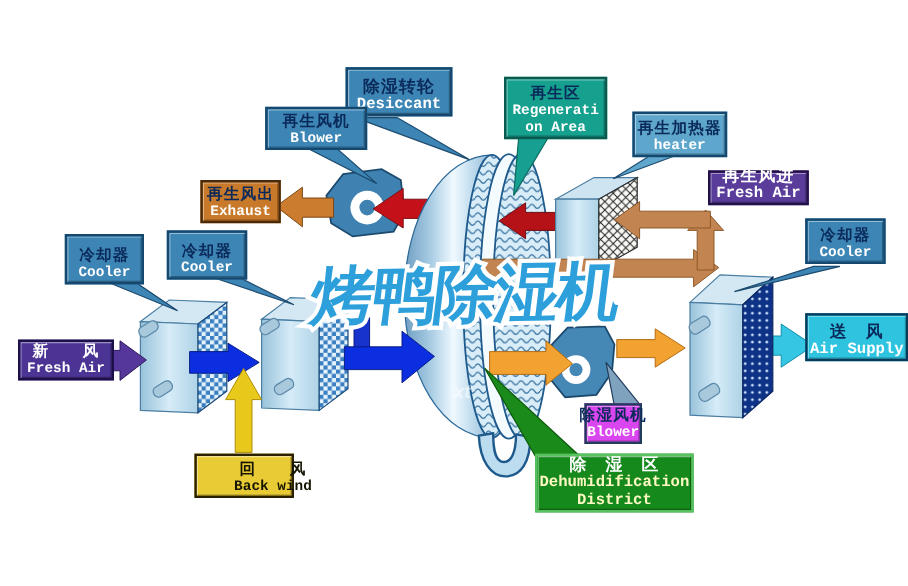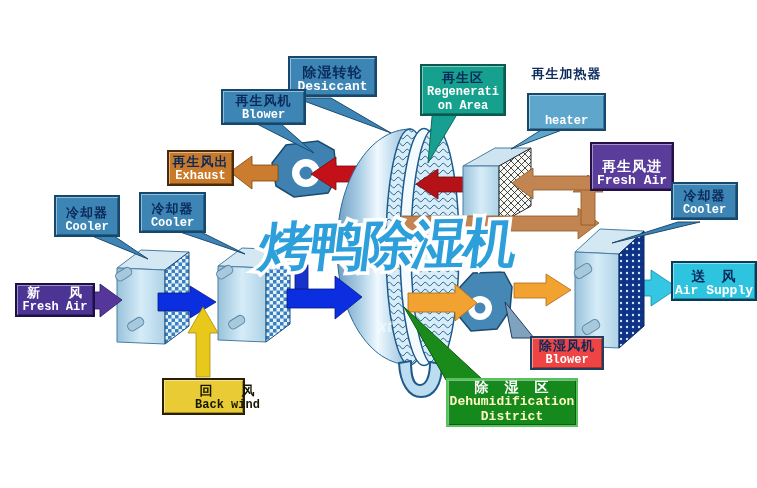--- a/index.html
+++ b/index.html
@@ -15,28 +15,28 @@
   .zh{color:#0a2a5a;font-weight:bold;font-size:14px;letter-spacing:1px;white-space:nowrap;}
   .en{color:#ffffff;font-family:"Liberation Mono",monospace;font-weight:bold;font-size:13px;white-space:nowrap;}
   .zh-white{color:#ffffff;} .zh-black{color:#151500;}
   .en-black{color:#151500;} .en-cyan{color:#fef9c3;}
   .sm{font-size:12px;} .zh-sm{font-size:13px;}
 
   #lb-desiccant     {left:288px;top:56px;width:89px;height:41px;}
   #lb-regen-area    {left:420px;top:64px;width:86px;height:52px;background:#16a08e;border-color:#0a5a50;}
   #lb-regen-blower  {left:221px;top:89px;width:85px;height:36px;}
   #lb-exhaust       {left:167px;top:150px;width:67px;height:36px;background:#c8792a;border-color:#4a2a08;}
-  #lb-heater        {left:527px;top:93px;width:79px;height:38px;background:#5ea6cc;gap:33px;}
-  #lb-regen-fresh   {left:590px;top:142px;width:84px;height:49px;background:#5a3c9a;border-color:#241048;}
+  #lb-heater        {left:527px;top:93px;width:79px;height:38px;background:#5ea6cc;}
+  #lb-regen-fresh   {left:590px;top:142px;width:84px;height:29px;background:#5a3c9a;border-color:#241048;}
   #lb-cooler-r      {left:671px;top:182px;width:67px;height:38px;}
   #lb-cooler-l1     {left:54px; top:195px;width:66px;height:42px;}
   #lb-cooler-l2     {left:139px;top:192px;width:67px;height:41px;}
   #lb-fresh-air     {left:15px;  top:283px;width:80px;height:34px;background:#4b3494;border-color:#1e0f4a;}
   #lb-back-wind     {left:162px;top:378px;width:83px;height:37px;background:#e9cb35;border-color:#2a2000;padding-left:48px;}
-  #lb-dehum-blower  {left:530px;top:336px;width:74px;height:34px;background:#ef4444;border-color:#223c5c;}
+  #lb-dehum-blower  {left:487px;top:336px;width:48px;height:34px;background:#d946ef;border-color:#223c5c;}
   #lb-dehum-district{left:446px;top:378px;width:132px;height:49px;background:#15891c;border-color:#58c25e;}
   #lb-air-supply    {left:671px;top:261px;width:86px;height:40px;background:#2ec4e0;border-color:#083a5a;}
 </style>
 </head>
 <body>
 
 <div id="stage">
 
 <svg id="diagram-svg" width="757" height="488" viewBox="0 0 757 488" xmlns="http://www.w3.org/2000/svg">
   <defs>

